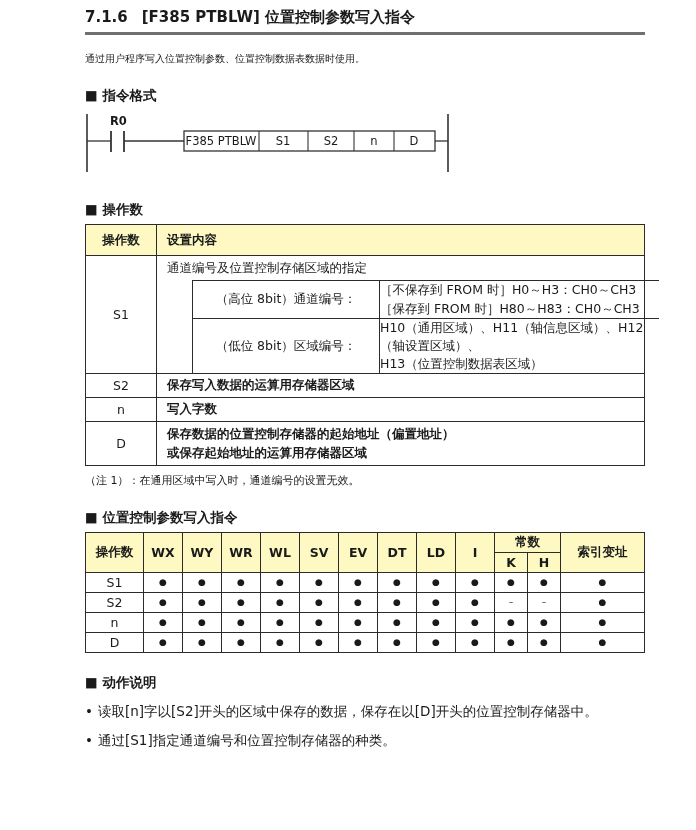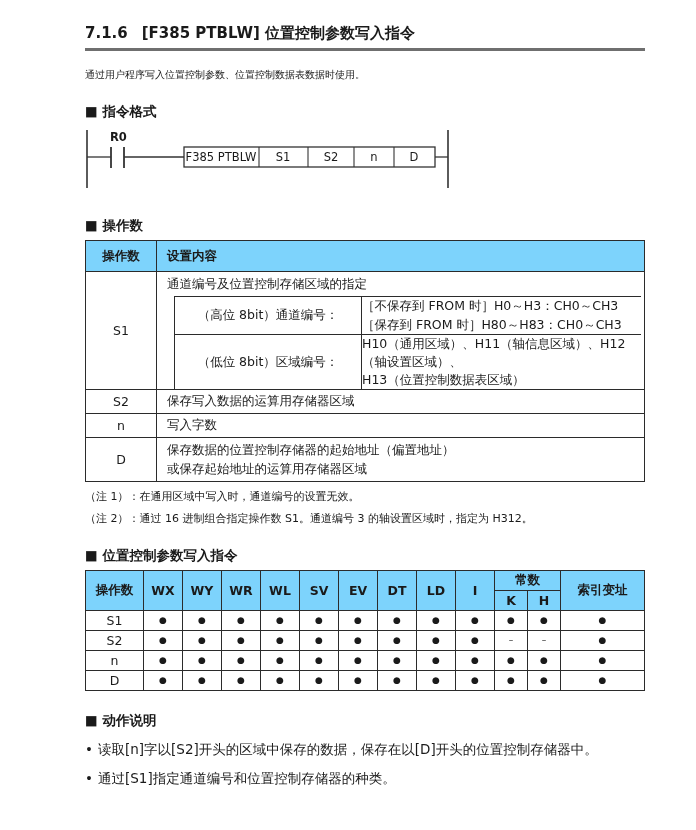--- a/index.html
+++ b/index.html
@@ -2,51 +2,51 @@
 <html><head>
 <meta charset="utf-8">
 <style>
   html,body{margin:0;padding:0;background:#ffffff;}
   body{
     width:696px;height:830px;overflow:hidden;
     font-family:"DejaVu Sans","Liberation Sans",sans-serif;
     color:#1a1a1a;
     -webkit-font-smoothing:antialiased;
   }
-  .content{margin-left:85px;width:562px;padding-top:24px;}
+  .content{margin-left:85px;width:562px;padding-top:8px;}
 
   
   .doc-heading{font-size:15px;font-weight:bold;letter-spacing:0;}
   .doc-heading .num{margin-right:14px;}
   .heading-rule{height:3px;background:#6f6f6f;margin-top:5px;width:560px;}
 
   .intro{font-size:10px;margin-top:17px;}
 
   .section-title{font-size:13.5px;font-weight:bold;margin-top:21px;}
 
   
   .ladder-wrap{margin-top:5px;margin-left:-5px;}
   .ladder-wrap svg text{font-family:"DejaVu Sans","Liberation Sans",sans-serif;}
 
   
   table{border-collapse:collapse;table-layout:fixed;}
   td,th{border:1px solid #2b2b2b;font-size:12.5px;font-weight:normal;}
-  .thead-bg{background:#7dd3fc;font-weight:bold;}
+  .thead-bg{background:#fef9c3;font-weight:bold;}
 
   
   .op-table{width:560px;margin-top:5px;}
   .op-table .col-name{width:68px;text-align:center;}
   .op-table th.col-desc{text-align:left;padding:4px 10px;}
   .op-table th{height:22px;}
   .op-table td{padding:0;}
-  .op-table td.simple{padding:3px 10px;}
+  .op-table td.simple{padding:3px 10px;font-weight:bold;}
   .op-table .multiline{white-space:pre-line;line-height:1.45;}
   .s1cell{vertical-align:top;}
   .s1-desc{padding:4px 10px 3px 10px;}
-  .inner-table{width:calc(100% - 20px);margin-left:17px;border-collapse:collapse;table-layout:fixed;}
+  .inner-table{width:calc(100% - 20px);margin-left:35px;border-collapse:collapse;table-layout:fixed;}
   .inner-table td{border:1px solid #2b2b2b;}
   .inner-table td:last-child{border-right:none;}
   .inner-table tr:last-child td{border-bottom:none;}
   .inner-label{width:186px;text-align:center;height:37px;}
   .inner-val{padding:3px 8px;white-space:pre-line;line-height:1.45;}
 
   .note-line{font-size:11px;margin-top:7px;}
 
   
   .mem-table{width:560px;margin-top:5px;text-align:center;}
@@ -142,21 +142,20 @@
     </tr>
     <tr>
       <td class="col-name">D</td>
       <td class="simple multiline">保存数据的位置控制存储器的起始地址（偏置地址）
 或保存起始地址的运算用存储器区域</td>
     </tr>
   </tbody>
     </table>
 
   <div class="note-line">（注 1）：在通用区域中写入时，通道编号的设置无效。</div>
-  <div class="note-line">（注 2）：通过 16 进制组合指定操作数 S1。通道编号 3 的轴设置区域时，指定为 H312。</div>
 
   <div class="section-title">■ 位置控制参数写入指令</div>
 
   <table class="mem-table">
     <colgroup>
       <col class="c-op">
         <col class="c-let">
         <col class="c-let">
         <col class="c-let">
         <col class="c-let">

